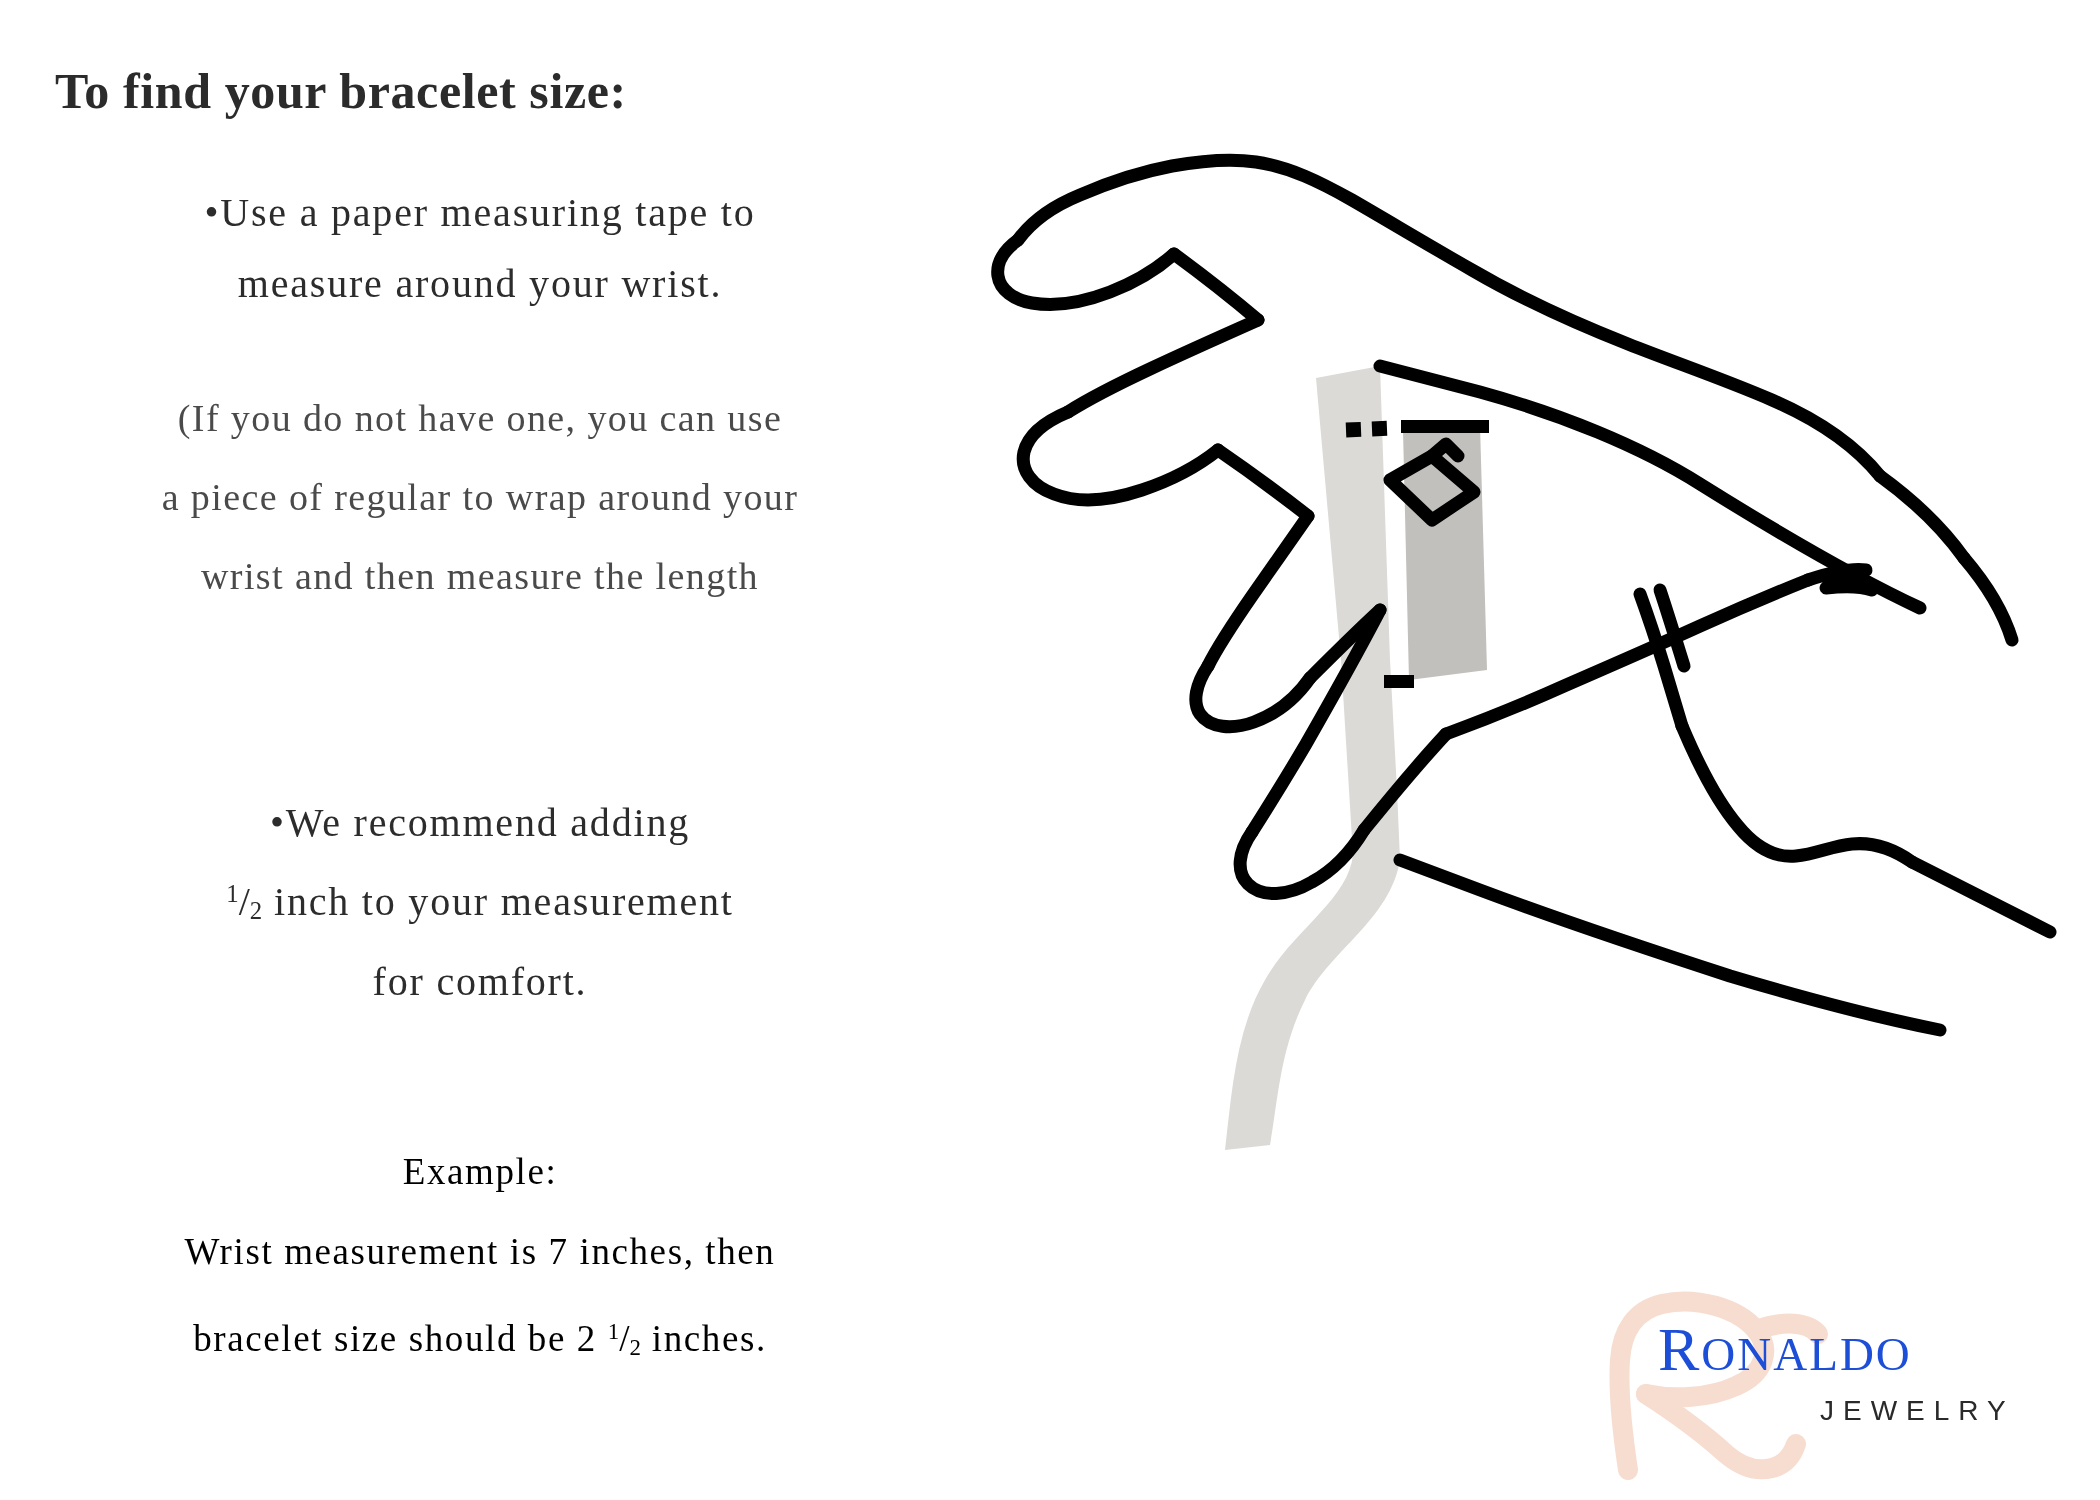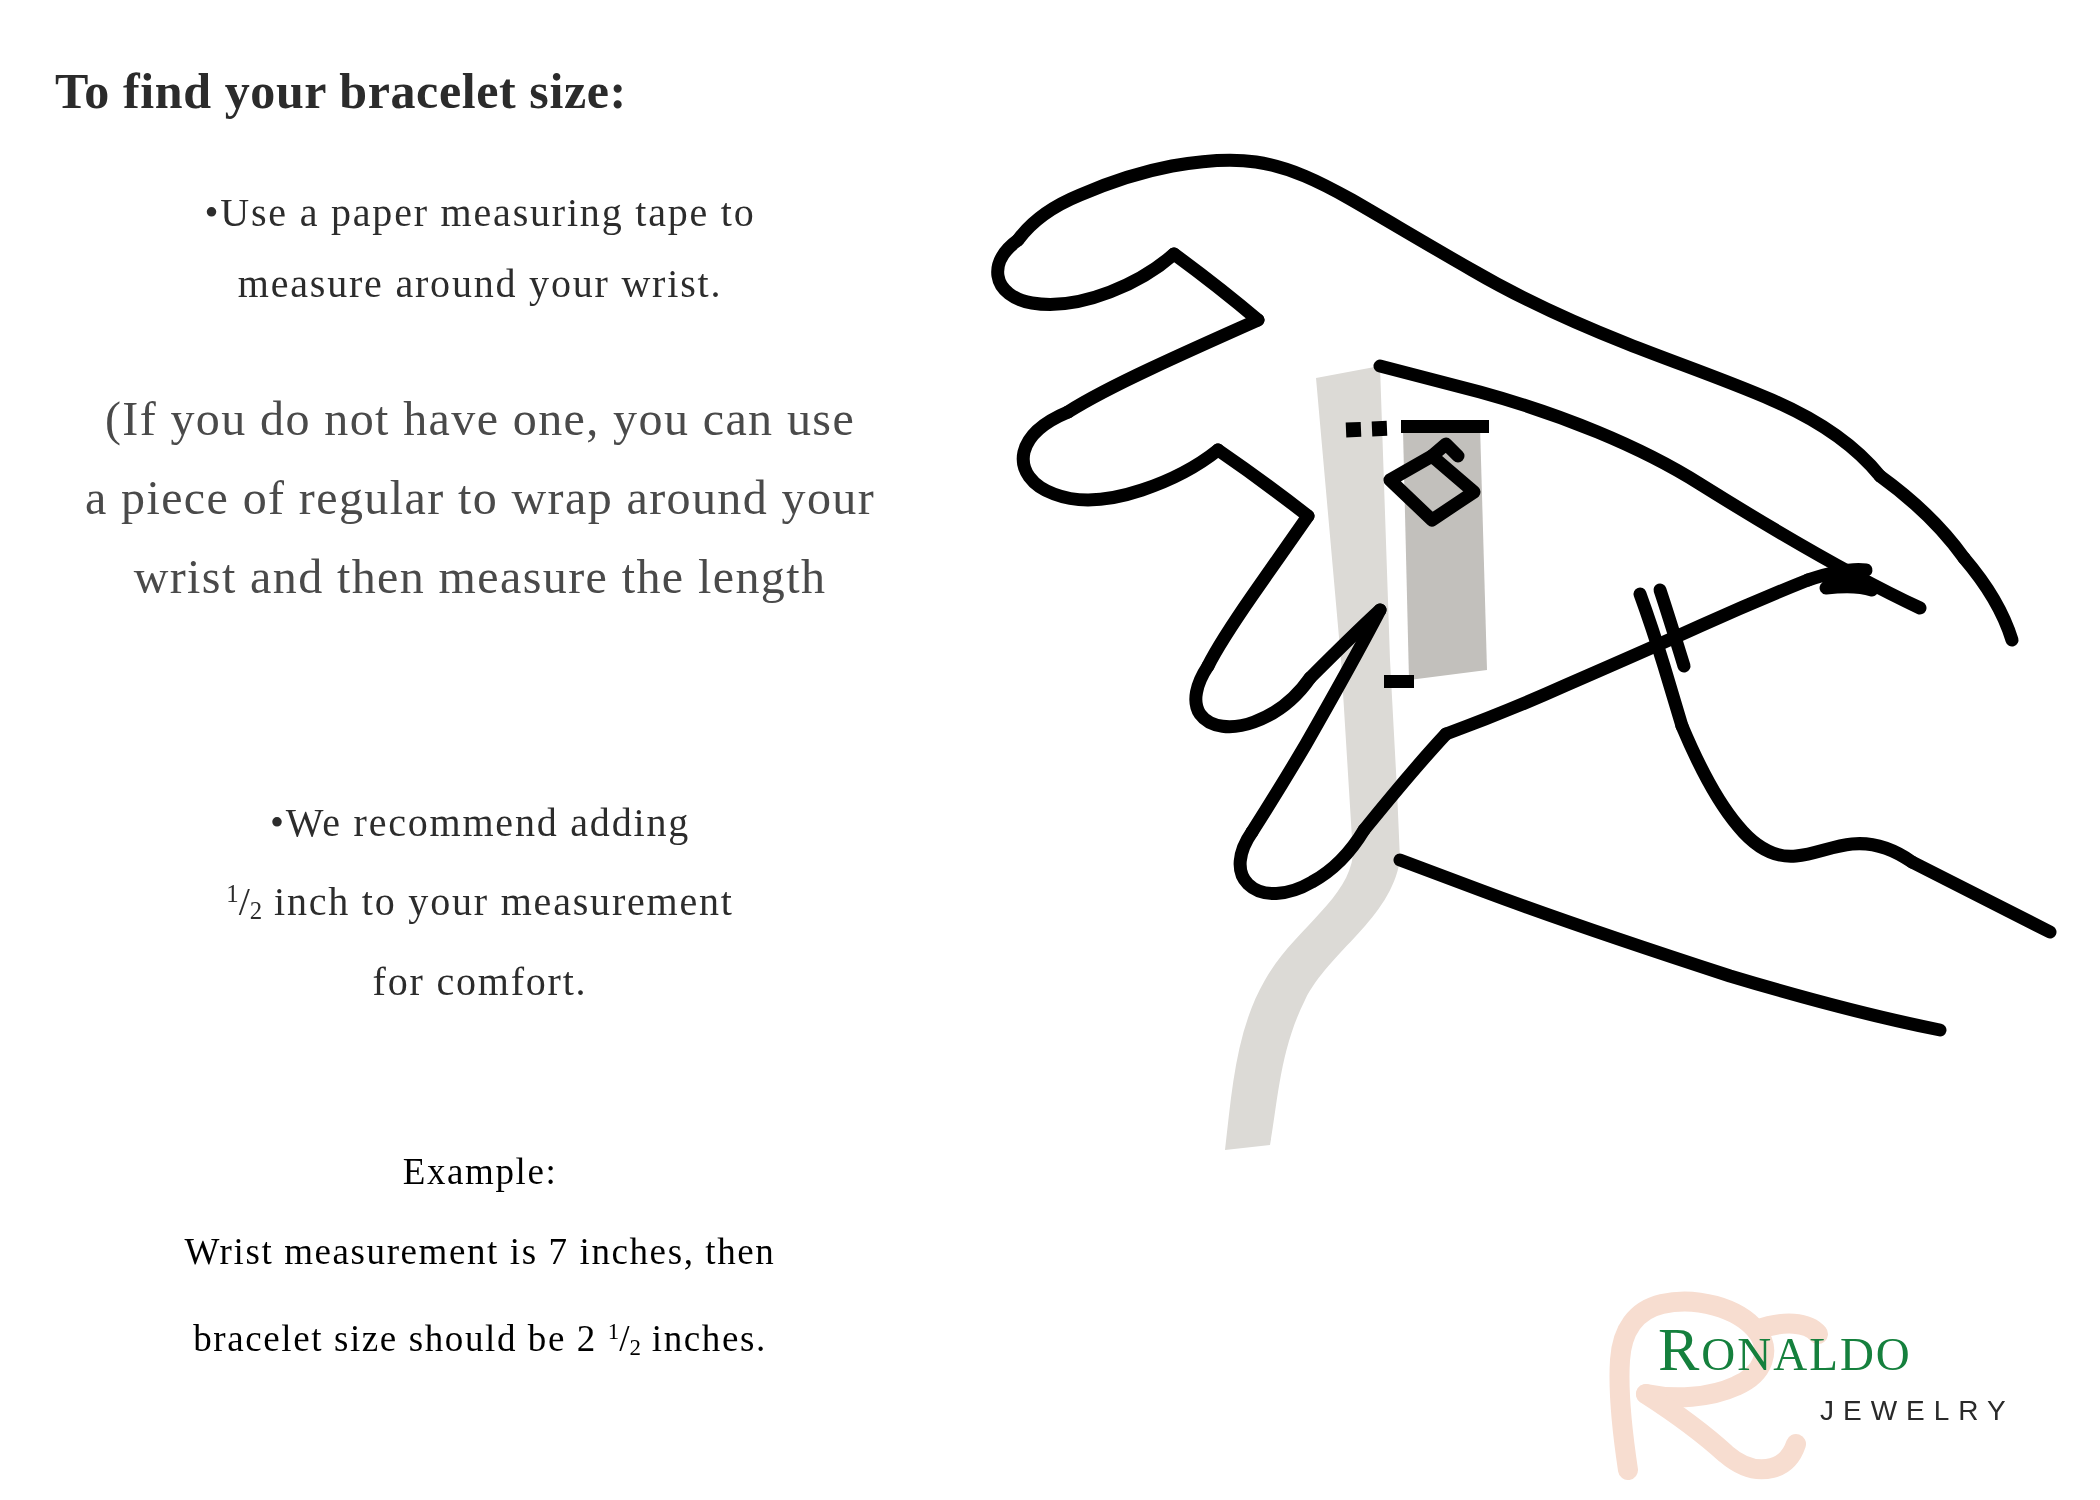--- a/index.html
+++ b/index.html
@@ -47,21 +47,21 @@
   .strong-line {
     font-family:Liberation Serif, serif;
     font-size:40px;
     color:#2c2c2c;
     letter-spacing:1.8px;
     line-height:71px;
   }
   
   .light-line {
     font-family:"Liberation Serif", serif;
-    font-size:48px;
+    font-size:38px;
     color:#4a4a4a;
     letter-spacing:1.4px;
     line-height:79px;
   }
   .light-line-sm {
     font-family:"Liberation Serif", serif;
     font-size:37px;
     color:#000000;
     letter-spacing:1.6px;
     line-height:80px;
@@ -96,21 +96,21 @@
   #logo-swash {
     position:absolute; left:0; top:0;
     width:260px; height:190px;
   }
   #logo-swash svg { display:block; width:100%; height:100%; }
   #logo-wordmark {
     position:absolute;
     left:88px; top:28px;
     font-family:"Liberation Serif", serif;
     font-size:62px;
-    color:#15803d;
+    color:#1d4ed8;
     letter-spacing:2px;
     line-height:1;
     white-space:nowrap;
   }
   #logo-wordmark .cap { font-size:62px; }
   #logo-wordmark .sc  { font-size:47px; }
   #logo-sub {
     position:absolute;
     left:250px; top:105px;
     font-family:"Liberation Sans", sans-serif;

